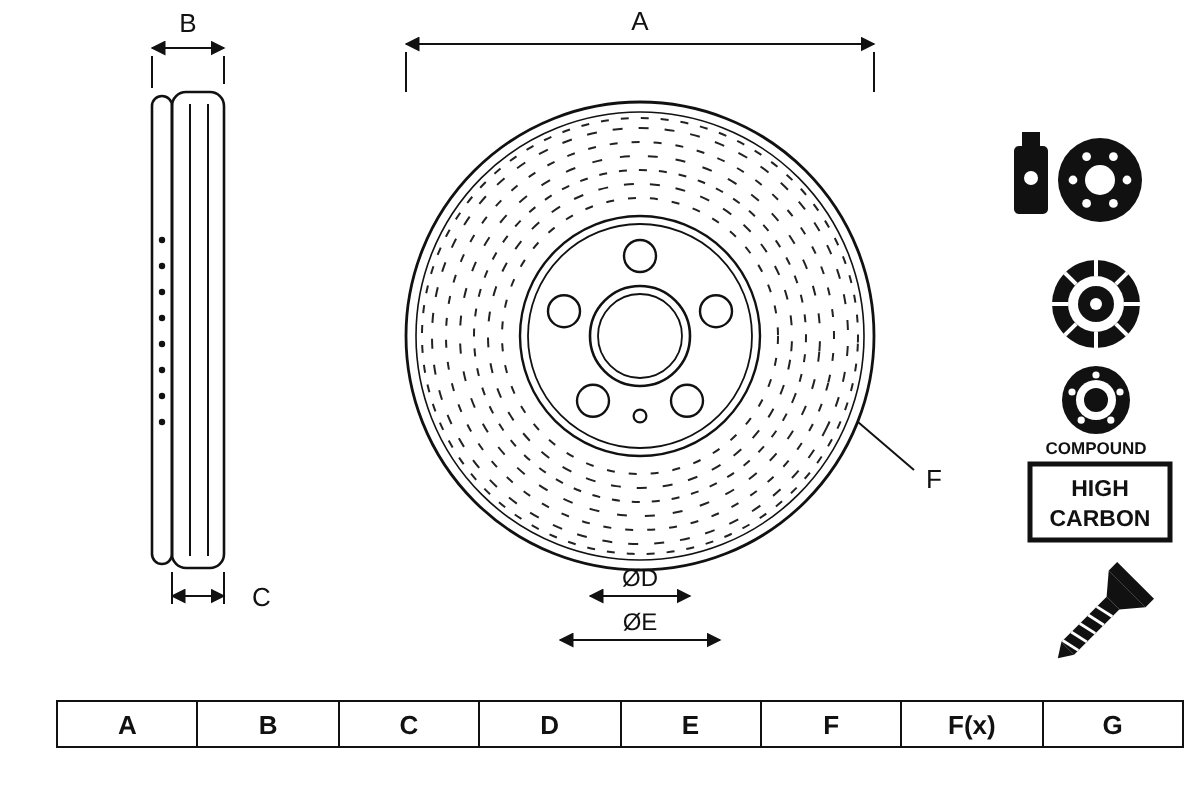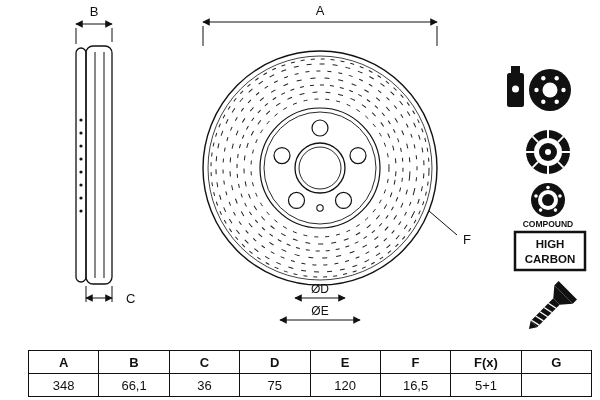--- a/index.html
+++ b/index.html
@@ -181,26 +181,16 @@
       <tr>
         <th>A</th>
         <th>B</th>
         <th>C</th>
         <th>D</th>
         <th>E</th>
         <th>F</th>
         <th>F(x)</th>
         <th>G</th>
       </tr>
-      <tr>
-        <td>348</td>
-        <td>66,1</td>
-        <td>36</td>
-        <td>75</td>
-        <td>120</td>
-        <td>16,5</td>
-        <td>5+1</td>
-        <td></td>
-      </tr>
     </tbody>
   </table>
 
 </div>
 
 </body></html>

